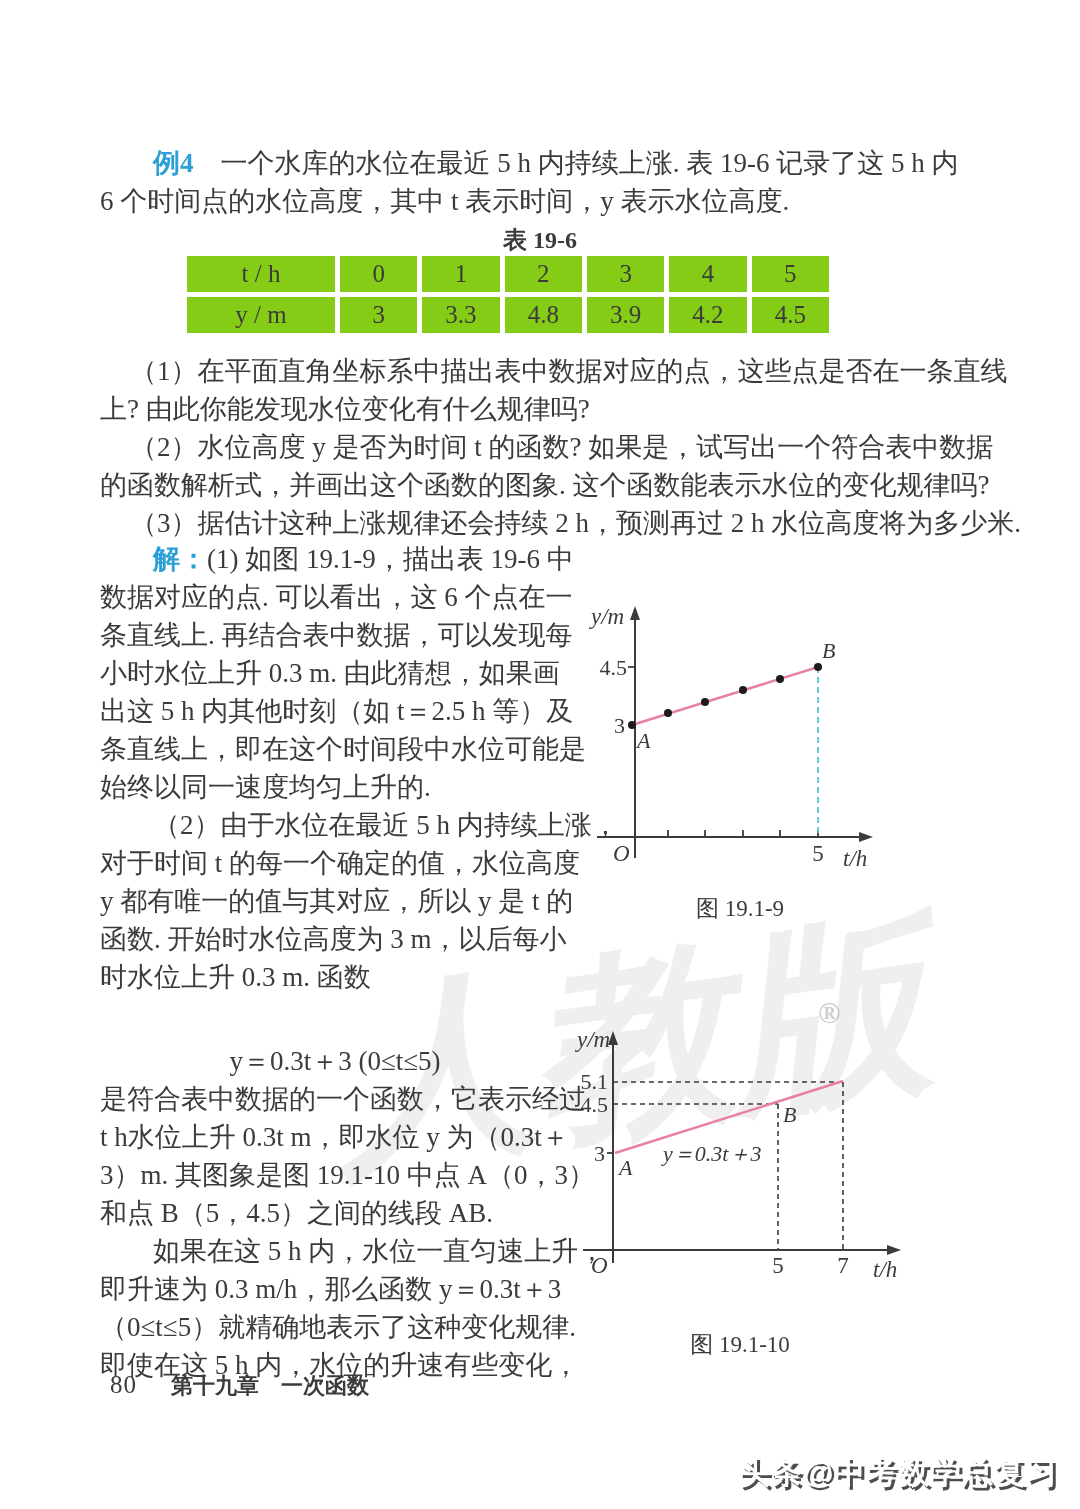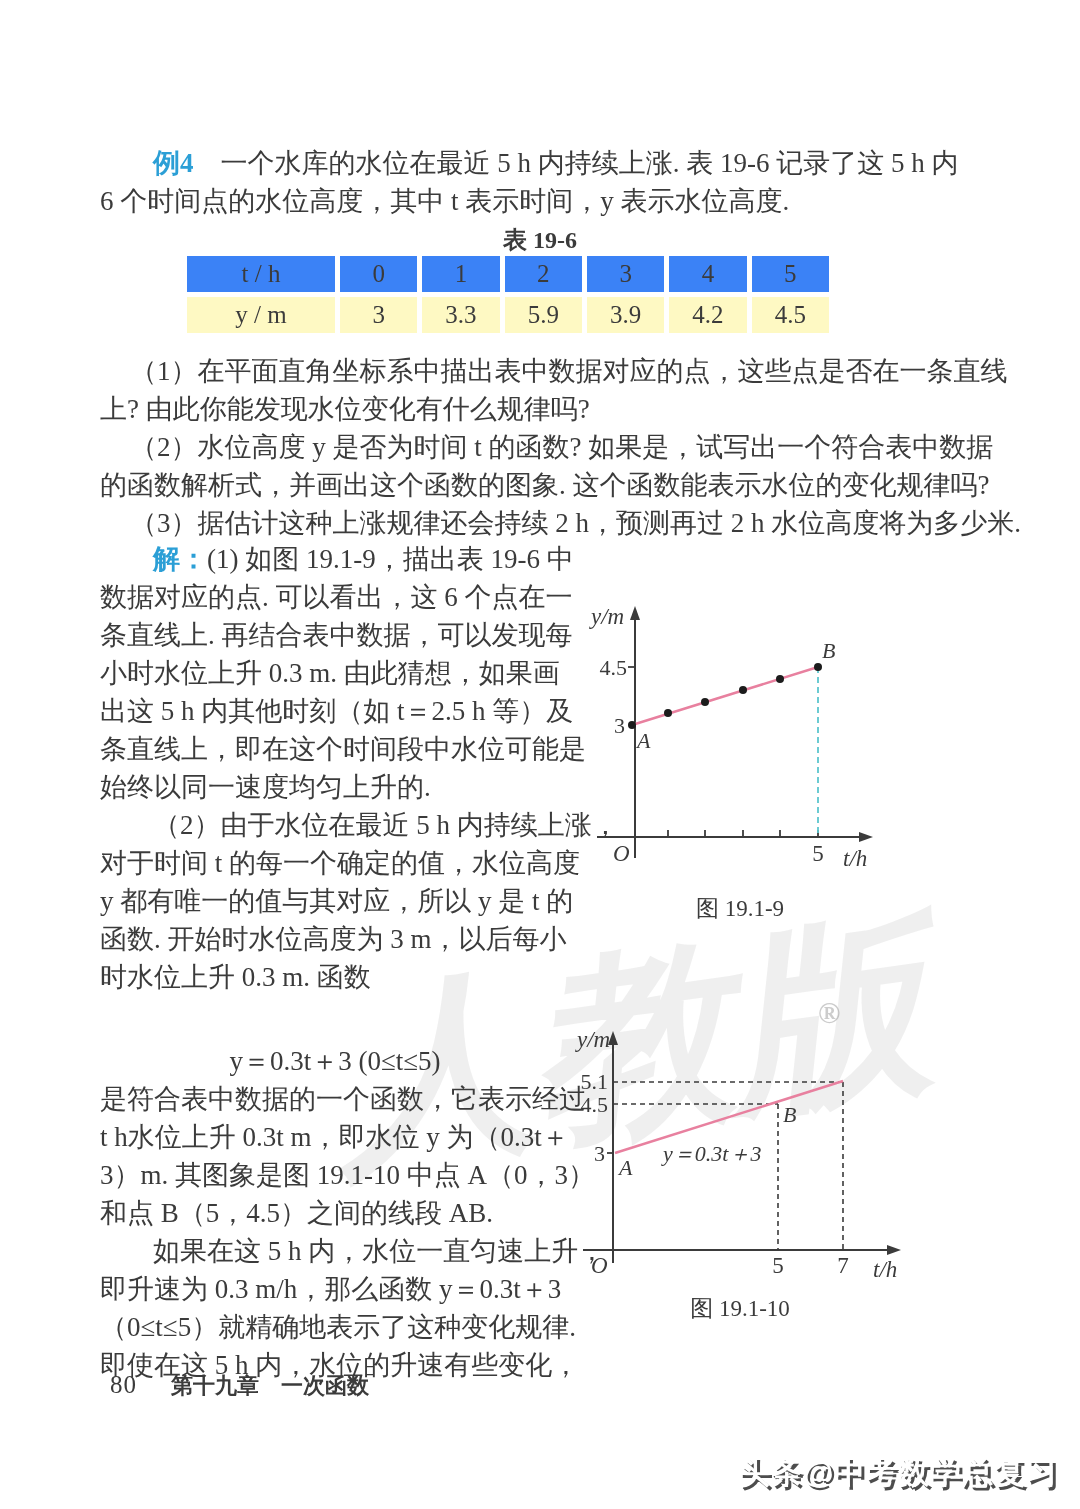--- a/index.html
+++ b/index.html
@@ -9,22 +9,22 @@
   }
   .abs{position:absolute;}
   .tline{white-space:nowrap;font-size:27px;line-height:38px;height:38px;}
   .ind1{padding-left:30px;}
   .ind2{padding-left:53px;}
   .ctr{text-align:center;margin-top:46px;}
   .blue{color:#2b9fd6;font-weight:bold;margin-top:32px;}
   
   table.dtab{border-collapse:separate;border-spacing:5px;table-layout:fixed;}
   table.dtab td{height:36px;text-align:center;vertical-align:middle;font-size:25px;color:#3b3b3b;padding:0;}
-  tr.trow-t td{background:#3b82f6;}
-  tr.trow-y td{background:#fef9c3;}
+  tr.trow-t td{background:#84cc16;}
+  tr.trow-y td{background:#84cc16;}
   .tbl-title{font-weight:bold;font-size:24px;text-align:center;}
   
   svg text{font-family:"Liberation Serif","DejaVu Serif",serif;fill:#3b3b3b;}
   .axis{stroke:#3b3b3b;stroke-width:2;}
   .tick{stroke:#3b3b3b;stroke-width:1.8;}
   .axfill{fill:#3b3b3b;}
   .caption{font-size:23px;text-align:center;color:#3b3b3b;}
   .footer{font-size:24px;white-space:nowrap;}
   .footer .pgnum{font-size:25px;letter-spacing:1px;}
   .footer .chap{font-weight:bold;margin-left:34px;font-size:22px;}
@@ -71,21 +71,21 @@
       <td>1</td>
       <td>2</td>
       <td>3</td>
       <td>4</td>
       <td>5</td>
     </tr>
     <tr class="trow-y">
       <td>y / m</td>
       <td>3</td>
       <td>3.3</td>
-      <td>5.9</td>
+      <td>4.8</td>
       <td>3.9</td>
       <td>4.2</td>
       <td>4.5</td>
     </tr>
   </tbody>
     </table>
 
   <div class="abs" style="left:100px;top:352px;width:900px;">
     <div class="tline ind1">（1）在平面直角坐标系中描出表中数据对应的点，这些点是否在一条直线</div>
     <div class="tline">上? 由此你能发现水位变化有什么规律吗?</div>
@@ -168,21 +168,21 @@
     <text x="33" y="87" font-size="22" text-anchor="end">4.5</text>
     <text x="30" y="136" font-size="22" text-anchor="end">3</text>
     <text x="44" y="150" font-size="22" font-style="italic">A</text>
     <text x="88" y="136" font-size="22" font-style="italic">y＝0.3t＋3</text>
     <text x="208" y="97" font-size="22" font-style="italic">B</text>
     <text x="16" y="248" font-size="23" font-style="italic">O</text>
     <text x="203" y="248" font-size="23" text-anchor="middle">5</text>
     <text x="268" y="248" font-size="23" text-anchor="middle">7</text>
     <text x="298" y="252" font-size="23" font-style="italic">t/h</text>
   </svg>
-  <div class="abs caption" style="left:600px;top:1293px;width:280px;">图 19.1-10</div>
+  <div class="abs caption" style="left:600px;top:1329px;width:280px;">图 19.1-10</div>
 
   <div class="abs footer" style="left:110px;top:1371px;">
     <span class="pgnum">80</span><span class="chap">第十九章　一次函数</span>
   </div>
 
   <div class="abs credit" style="right:22px;top:1452px;">头条@中考数学总复习</div>
 
 </div>
 
 </body></html>

